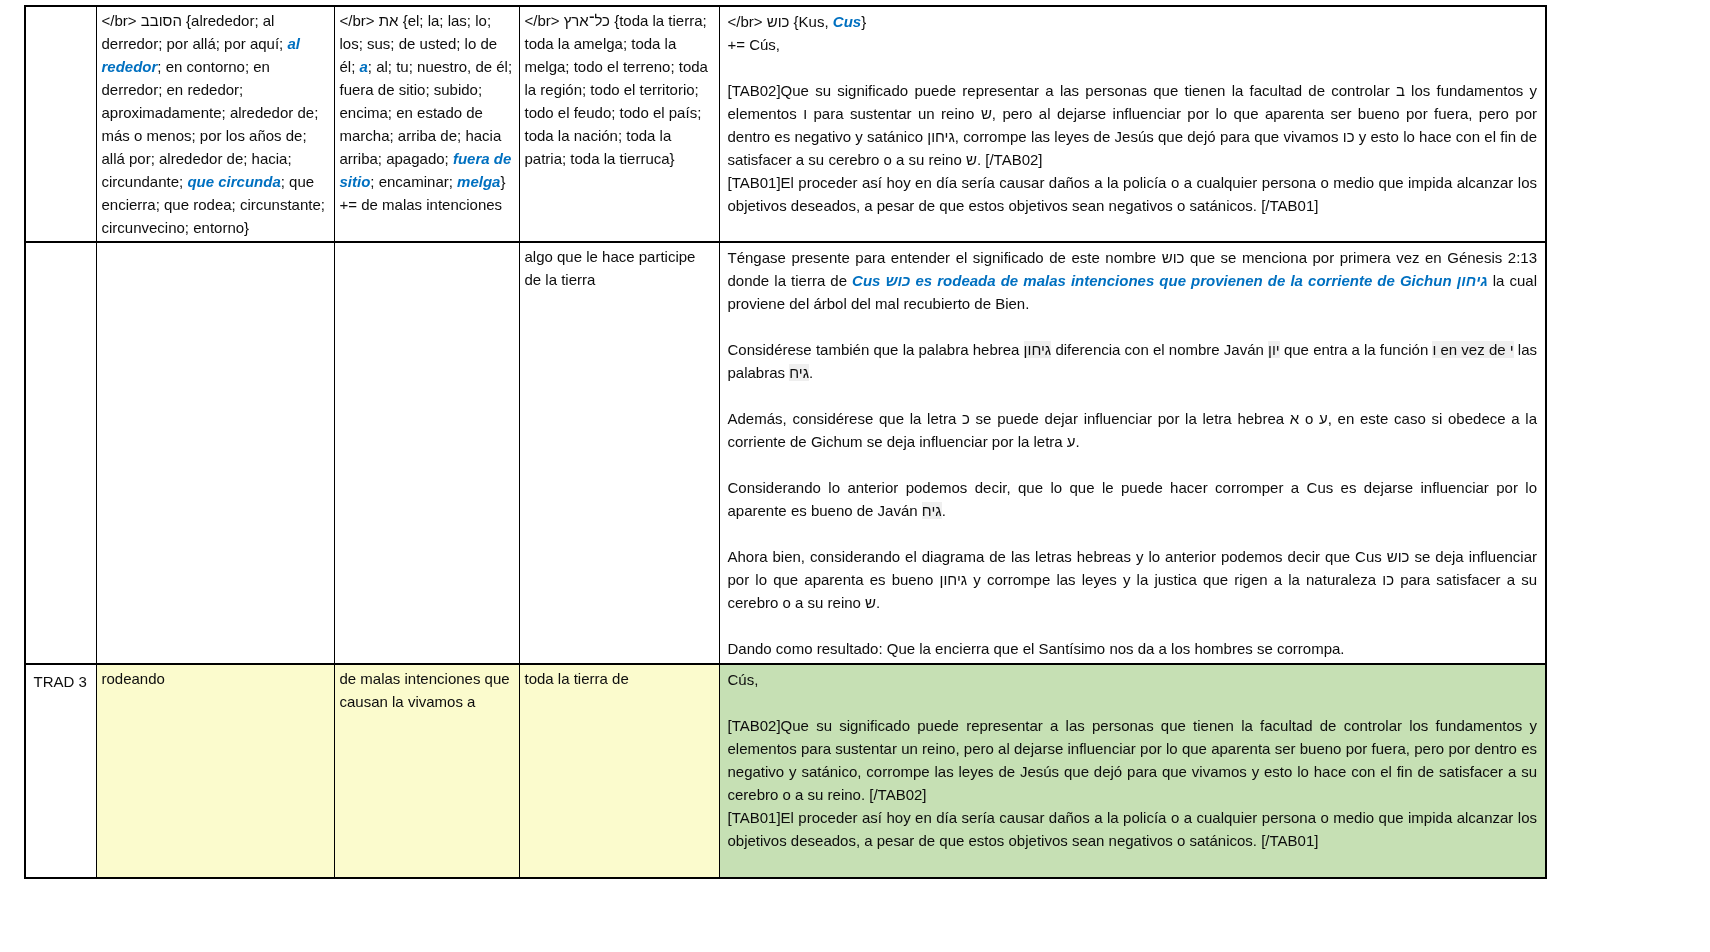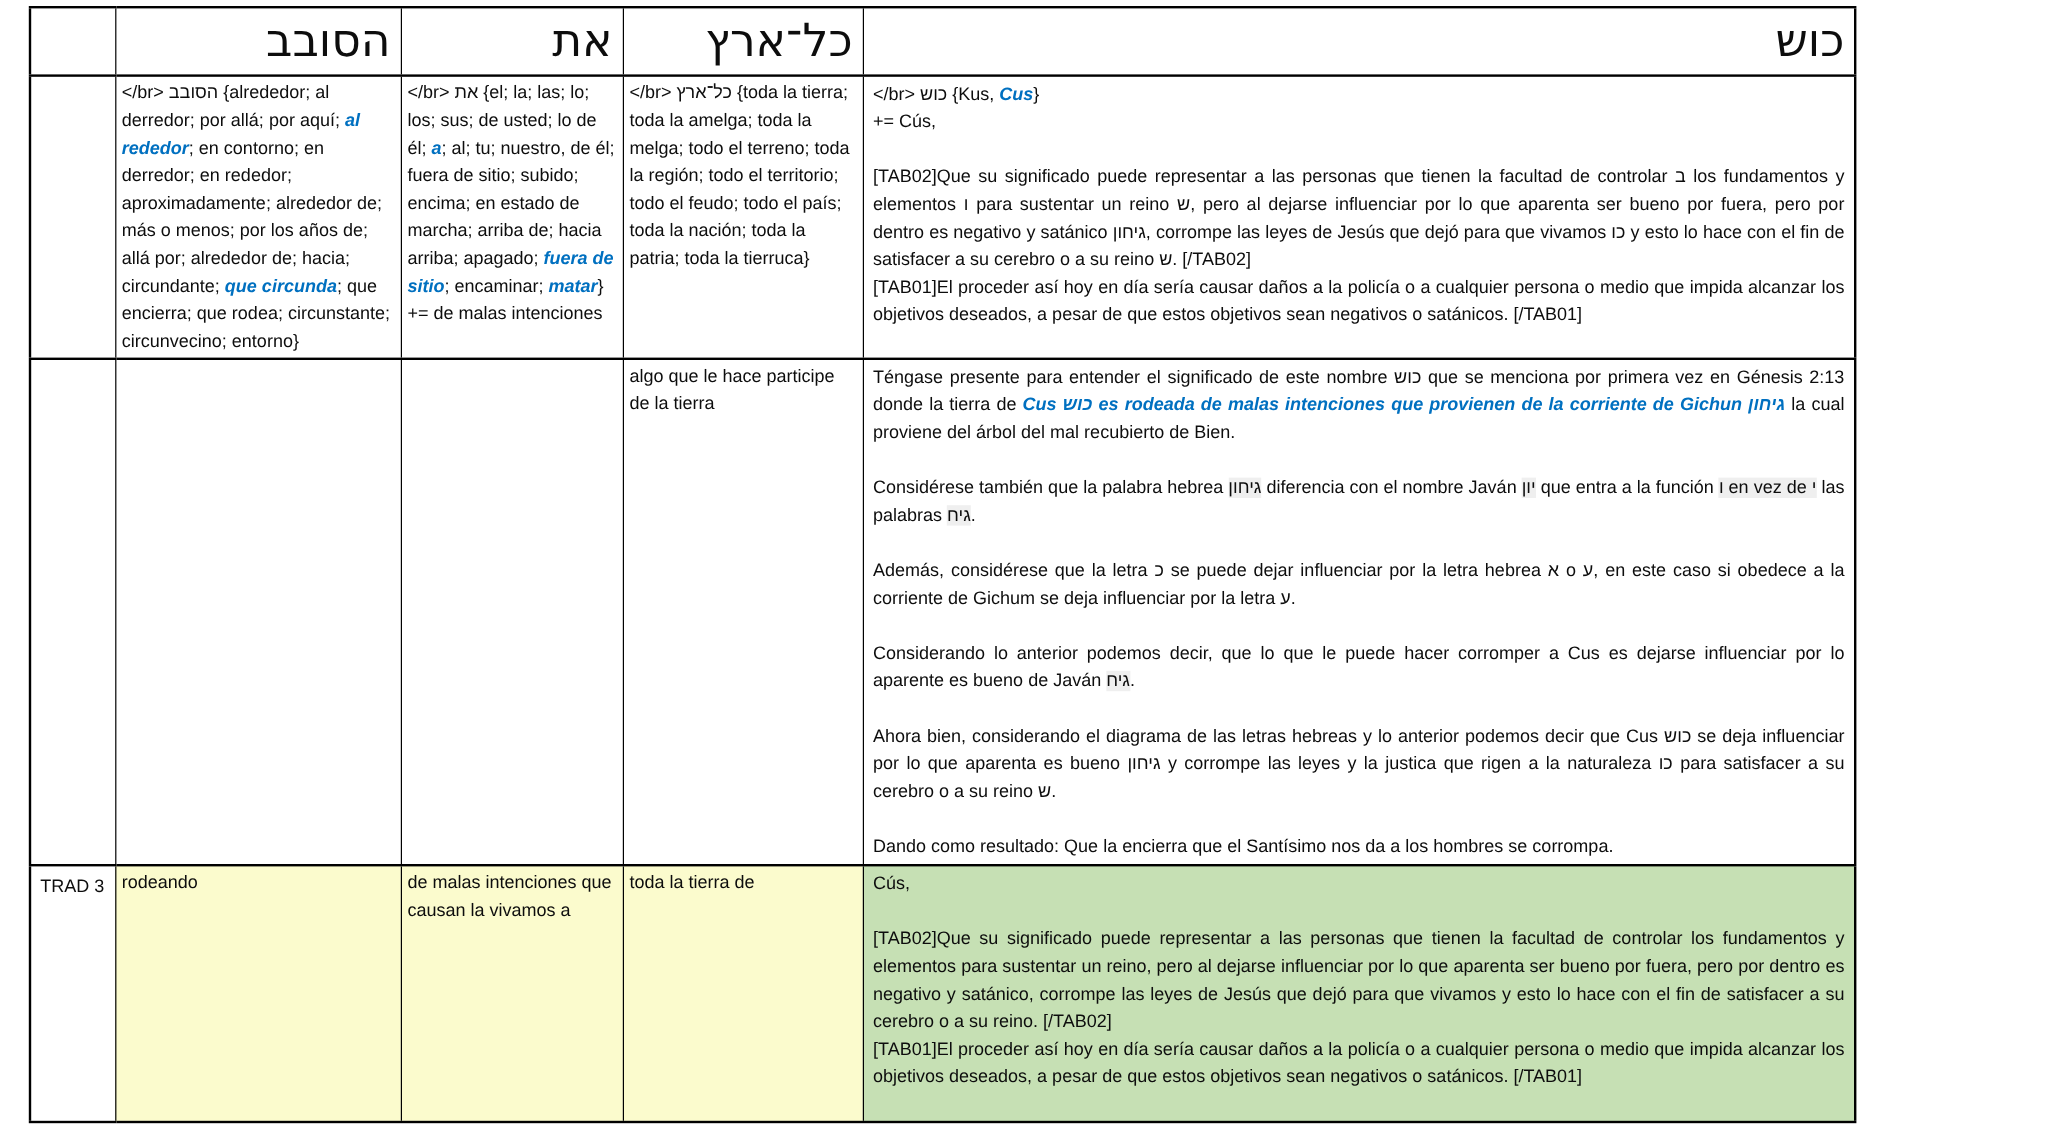--- a/index.html
+++ b/index.html
@@ -53,35 +53,28 @@
 
 <table class="lex">
   <colgroup>
     <col style="width:71px">
     <col style="width:238px">
     <col style="width:185px">
     <col style="width:200px">
     <col style="width:827px">
   </colgroup>
   <tbody>
-    <tr class="r-hdr">
-      <td></td>
-      <td class="heb">הסובב</td>
-      <td class="heb">את</td>
-      <td class="heb">כל־ארץ</td>
-      <td class="heb">כוש</td>
-    </tr>
 
     <tr class="r-def">
       <td></td>
       <td>
           <div class="para">&lt;/br&gt; הסובב {alrededor; al derredor; por allá; por aquí; <span class="seg-blue">al rededor</span>; en contorno; en derredor; en rededor; aproximadamente; alrededor de; más o menos; por los años de; allá por; alrededor de; hacia; circundante; <span class="seg-blue">que circunda</span>; que encierra; que rodea; circunstante; circunvecino; entorno}</div>
         </td>
       <td>
-          <div class="para">&lt;/br&gt; את {el; la; las; lo; los; sus; de usted; lo de él; <span class="seg-blue">a</span>; al; tu; nuestro, de él; fuera de sitio; subido; encima; en estado de marcha; arriba de; hacia arriba; apagado; <span class="seg-blue">fuera de sitio</span>; encaminar; <span class="seg-blue">matar</span>}</div>
+          <div class="para">&lt;/br&gt; את {el; la; las; lo; los; sus; de usted; lo de él; <span class="seg-blue">a</span>; al; tu; nuestro, de él; fuera de sitio; subido; encima; en estado de marcha; arriba de; hacia arriba; apagado; <span class="seg-blue">fuera de sitio</span>; encaminar; <span class="seg-blue">melga</span>}</div>
           <div class="para">+= de malas intenciones</div>
         </td>
       <td>
           <div class="para">&lt;/br&gt; כל־ארץ {toda la tierra; toda la amelga; toda la melga; todo el terreno; toda la región; todo el territorio; todo el feudo; todo el país; toda la nación; toda la patria; toda la tierruca}</div>
         </td>
       <td class="kushcol just">
           <div class="para">&lt;/br&gt; כוש {Kus, <span class="seg-blue">Cus</span>}</div>
           <div class="para">+= Cús,</div>
           <div class="para"></div>
           <div class="para">[TAB02]Que su significado puede representar a las personas que tienen la facultad de controlar ב los fundamentos y elementos ו para sustentar un reino ש, pero al dejarse influenciar por lo que aparenta ser bueno por fuera, pero por dentro es negativo y satánico גיחון, corrompe las leyes de Jesús que dejó para que vivamos כו y esto lo hace con el fin de satisfacer a su cerebro o a su reino ש. [/TAB02]</div>

